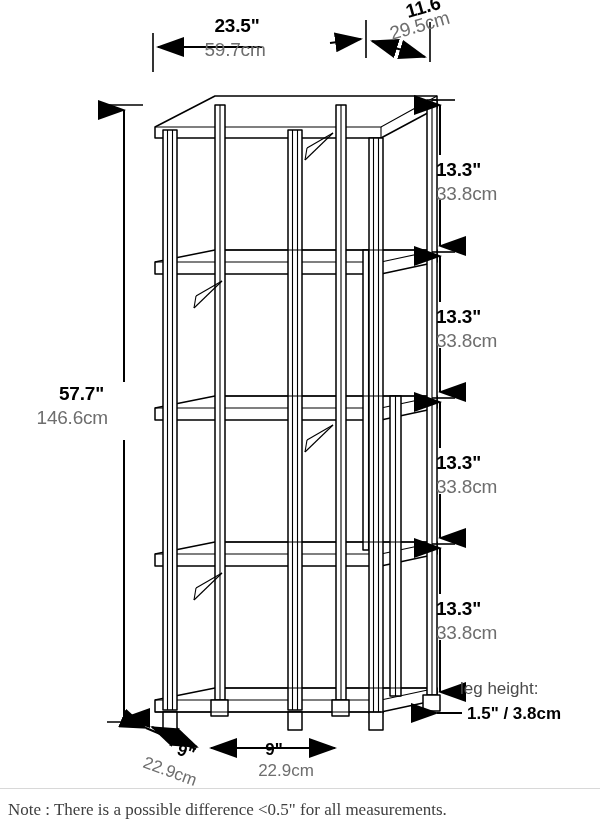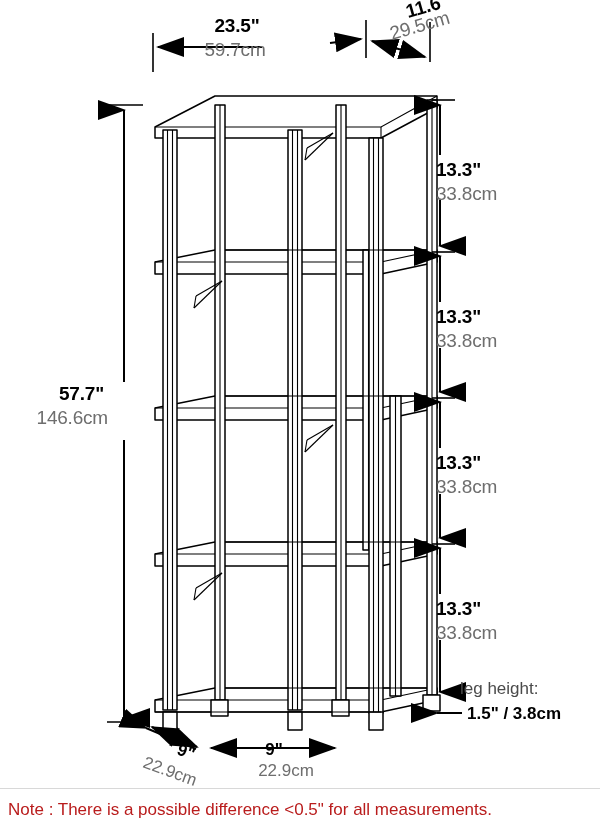--- a/index.html
+++ b/index.html
@@ -56,22 +56,22 @@
     font-weight: normal;
     fill: #4a4a4a;
     font-size: 17px;
     font-family: "Liberation Sans", sans-serif;
   }
   .note-text {
     position: absolute;
     left: 8px;
     top: 800px;
     font-size: 17px;
-    color: #b91c1c;
-    font-family: Liberation Sans, sans-serif;
+    color: #404040;
+    font-family: Liberation Serif, serif;
     white-space: nowrap;
   }
   .rule {
     position: absolute;
     left: 0;
     top: 788px;
     width: 600px;
     height: 1px;
     background: #d8d8d8;
   }

